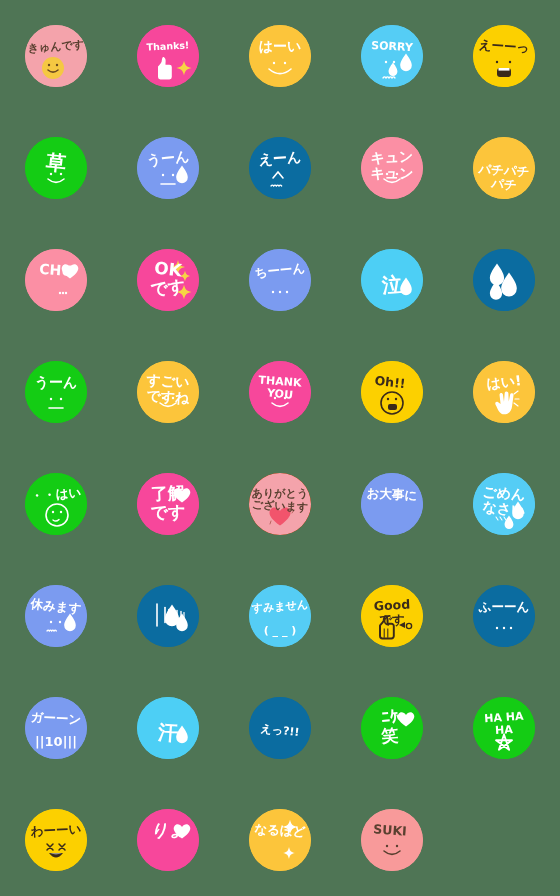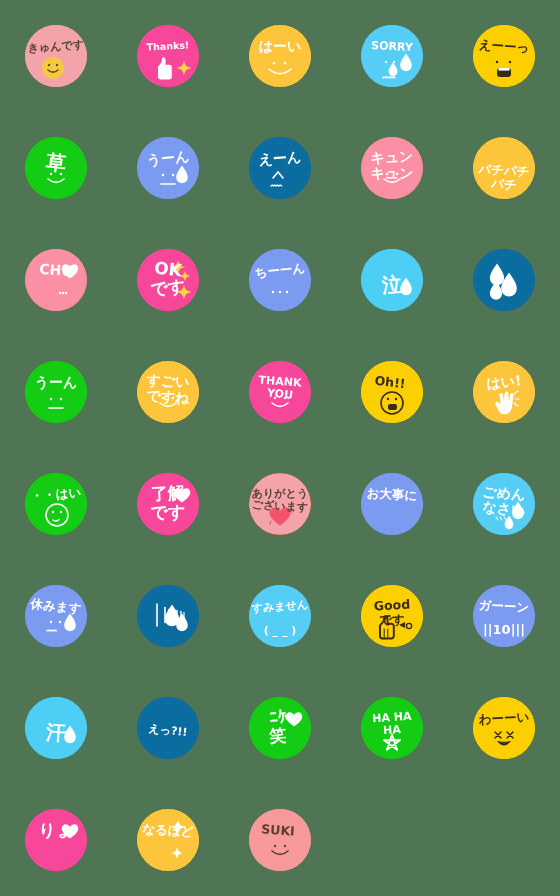--- a/index.html
+++ b/index.html
@@ -421,20 +421,32 @@
     <path fill="none" stroke="#3a2a1a" stroke-width="0.7" opacity="1" d="M-1.2,1 L-1.2,7.2 M1.2,1 L1.2,7.2"></path>
   </g>
           <path fill="#3a2a1a" d="M38,40 l6,-3 l0,6 Z"></path>
           <circle cx="48" cy="41" r="2.6" fill="none" stroke="#3a2a1a" stroke-width="1.4"></circle>
        <text class="txt" x="31" y="21" text-anchor="middle" font-size="12.5" fill="#3a2a1a" transform="rotate(-3 31 21)">Good</text>
           <text class="txt" x="31" y="35" text-anchor="middle" font-size="12.5" fill="#3a2a1a" transform="rotate(0 31 35)">です</text>
      </svg>
       </div>
     </div>
     <div class="cell">
+      <div class="sticker" style="background: rgb(11, 108, 160);">
+        <svg viewBox="0 0 62 62" xmlns="http://www.w3.org/2000/svg" aria-hidden="true">
+       <circle cx="31" cy="31" r="31" fill="#0b6ca0"></circle>
+       <circle cx="24" cy="43" r="1.2" fill="#ffffff"></circle>
+          <circle cx="31" cy="43" r="1.2" fill="#ffffff"></circle>
+          <circle cx="38" cy="43" r="1.2" fill="#ffffff"></circle>
+
+       <text class="txt" x="31" y="22" text-anchor="middle" font-size="12.5" fill="#ffffff" transform="rotate(0 31 22)">ふーーん</text>
+     </svg>
+      </div>
+    </div>
+    <div class="cell">
       <div class="sticker" style="background: rgb(123, 155, 240);">
         <svg viewBox="0 0 62 62" xmlns="http://www.w3.org/2000/svg" aria-hidden="true">
        <circle cx="31" cy="31" r="31" fill="#7b9bf0"></circle>
 
        <text class="txt" x="31" y="45" text-anchor="middle" font-size="13" fill="#ffffff">||10|||</text>
        <text class="txt" x="31" y="22" text-anchor="middle" font-size="12.5" fill="#ffffff" transform="rotate(3 31 22)">ガーーン</text>
      </svg>
       </div>
     </div>
     <div class="cell">
@@ -488,21 +500,21 @@
         <path fill="none" stroke="#3a2a1a" stroke-width="1.5" stroke-linecap="round" d="M34,35 L40,41 M40,35 L34,41"></path>
         <path fill="#3a2a1a" d="M24,44 q7,9 14,0 Z"></path>
         <path fill="#ffffff" d="M25,44.4 q6,1.6 12,0 Z"></path>
       </g>
 
        <text class="txt" x="31" y="22" text-anchor="middle" font-size="12.5" fill="#3a2a1a" transform="rotate(-3 31 22)">わーーい</text>
      </svg>
       </div>
     </div>
     <div class="cell">
-      <div class="sticker" style="background: rgb(247, 71, 155);">
+      <div class="sticker" style="background: rgb(247, 71, 155); font-style: italic;">
         <svg viewBox="0 0 62 62" xmlns="http://www.w3.org/2000/svg" aria-hidden="true">
        <circle cx="31" cy="31" r="31" fill="#f7479b"></circle>
 
        <path fill="#ffffff" transform="translate(45,22) scale(1.5)" d="M0,5 C-5.2,1.2 -6.4,-1.4 -5,-3.4 C-3.7,-5.2 -1.2,-4.6 0,-2.6 C1.2,-4.6 3.7,-5.2 5,-3.4 C6.4,-1.4 5.2,1.2 0,5 Z"></path>
        <text class="txt" x="31" y="22" text-anchor="middle" font-size="17" fill="#ffffff" transform="rotate(0 31 22)">りょ</text>
      </svg>
       </div>
     </div>
     <div class="cell">
       <div class="sticker" style="background: rgb(252, 197, 59);">

